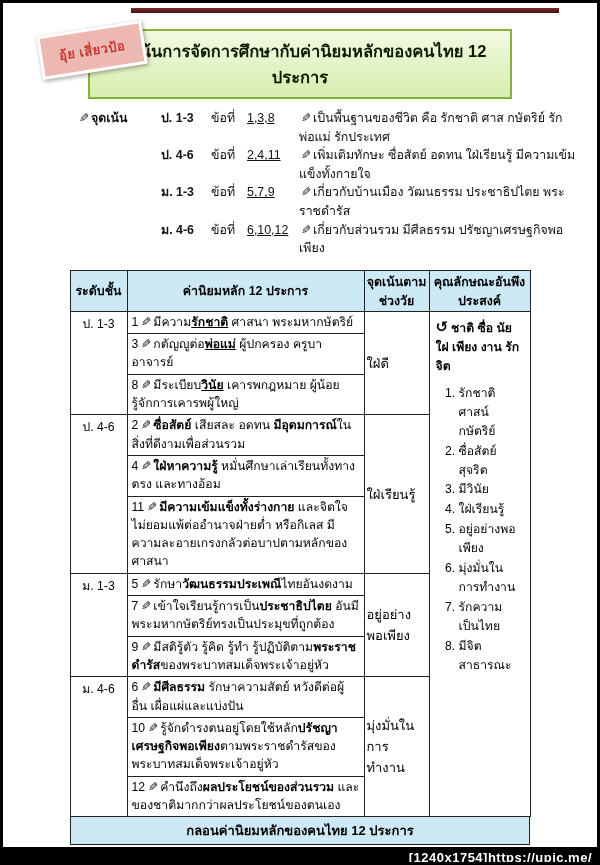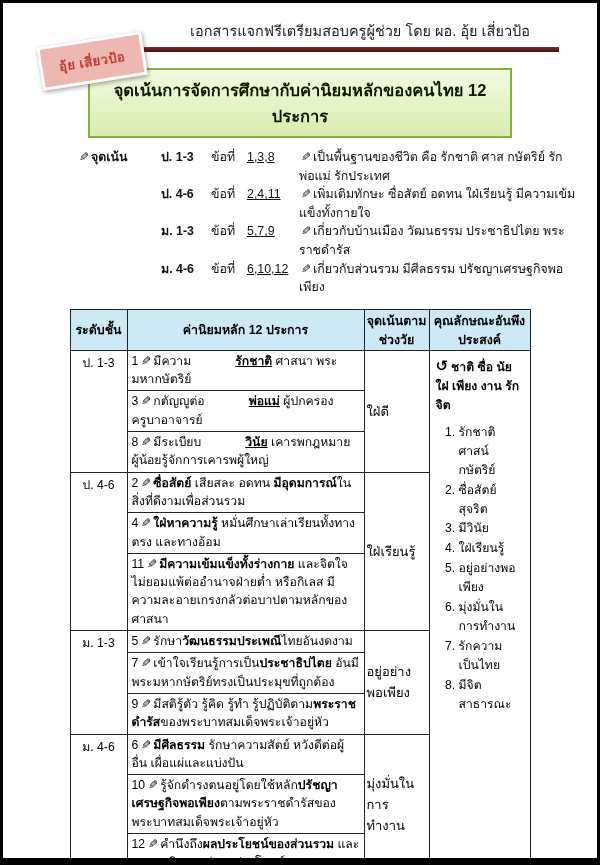--- a/index.html
+++ b/index.html
@@ -34,21 +34,21 @@
   
   table{border-collapse:collapse;}
   .main-table{width:460px;margin:12px auto 0;font-size:12.2px;table-layout:fixed;}
   .main-table th,.main-table td{border:1px solid #222;overflow-wrap:anywhere;}
   .main-table th{background:#cde9f6;font-size:12.4px;font-weight:bold;height:35px;padding:1px 2px;}
   .col-lvl{width:57px;}.col-val{width:237px;}.col-foc{width:65px;}.col-tr{width:101px;}
   .lvl-cell{text-align:center;vertical-align:top;padding-top:2px;font-size:12.2px;}
   .item-cell{padding:1px 4px 2px;line-height:1.5;vertical-align:top;}
   .inum{margin-right:1px;}
   .sb{font-weight:bold;}
-  .sbu{font-weight:bold;text-decoration:underline;margin-left:44px;}
+  .sbu{font-weight:bold;text-decoration:underline;}
   .focus-cell{text-align:left;vertical-align:middle;font-size:13px;padding:2px;}
   .traits-cell{vertical-align:top;padding:3px 4px 3px 6px;line-height:1.55;}
   .traits-head{font-weight:bold;margin-bottom:8px;}
   .arrow-icon{font-weight:bold;font-size:15px;margin-right:3px;}
   .traits-cell ol{margin:1px 0 0;padding-left:17px;}
   .traits-cell li{margin:0 6px 1px;}
 
   
   .poem-table{width:460px;margin:-1px auto 0;font-size:12.2px;table-layout:fixed;}
   .poem-table td{border:1px solid #222;vertical-align:top;overflow-wrap:anywhere;}
@@ -61,21 +61,20 @@
 </style>
 </head>
 <body>
 
 <div class="frame">
   <div class="page">
 
     <div class="stamp">
       <span>อุ้ย เสี่ยวป้อ</span>
     </div>
-    <div class="doc-title">เอกสารแจกฟรีเตรียมสอบครูผู้ช่วย   โดย ผอ. อุ้ย เสี่ยวป้อ</div>
     <div class="head-rule"></div>
 
     <div class="banner">จุดเน้นการจัดการศึกษากับค่านิยมหลักของคนไทย 12 ประการ</div>
 
     <div class="focus-block">
       <div class="focus-row">
         <span class="f-prefix"><span class="pencil-icon">✎</span><span>จุดเน้น</span></span>
         <span class="f-level">ป. 1-3</span>
         <span class="f-word">ข้อที่</span>
         <span class="f-nums">1,3,8</span>

